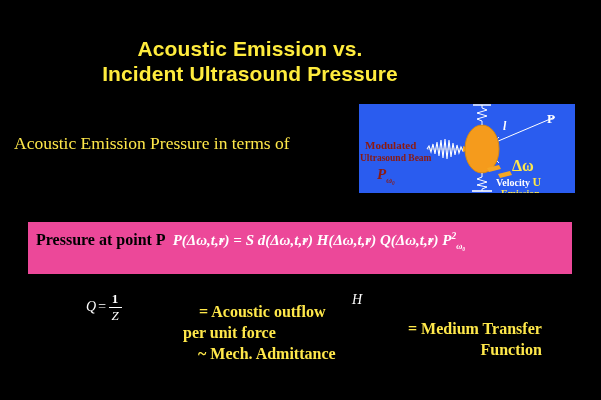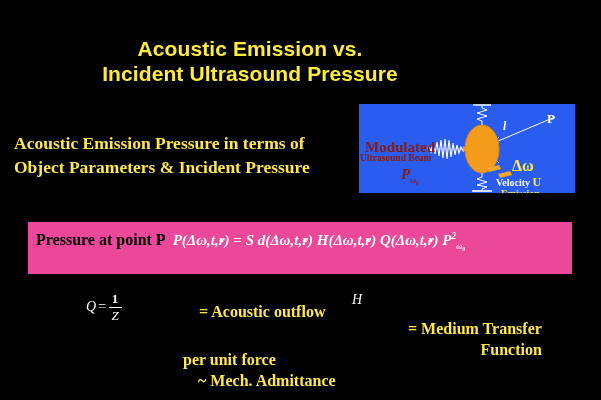--- a/index.html
+++ b/index.html
@@ -32,21 +32,21 @@
   }
   #title .tline { display: block; }
 
   
   #subtitle {
     position: absolute;
     left: 14px;
     top: 131px;
     width: 340px;
     font-family: "Liberation Serif", serif;
-    font-weight: bold;
+    font-weight: normal;
     font-size: 17.5px;
     line-height: 24px;
     color: #ffe84a;
   }
   #subtitle .sline { display: block; white-space: nowrap; }
 
   
   #diagram {
     position: absolute;
     left: 359px;
@@ -59,34 +59,33 @@
   #diagram svg { display: block; }
   .dg-label {
     position: absolute;
     font-family: "Liberation Serif", serif;
     font-weight: bold;
     white-space: nowrap;
     line-height: 1;
   }
   #lbl-modulated {
     left: 6px; top: 36px;
-    font-size: 15px;
+    font-size: 11px;
     color: #8c1a10;
   }
   #lbl-beam {
     left: 1px; top: 50px;
     font-size: 9.5px;
     color: #8c1a10;
   }
   #lbl-pw {
     left: 18px; top: 63px;
     font-size: 15px;
     font-style: italic;
     color: #8c1a10;
-    margin-left: 24px;
   }
   #lbl-pw sub { font-size: 8px; }
   #lbl-l {
     left: 144px; top: 16px;
     font-size: 12px;
     font-style: italic;
     color: #ffffff;
   }
   #lbl-P {
     left: 188px; top: 8px;
@@ -203,21 +202,21 @@
     position: absolute;
     left: 167px;
     top: 301px;
     font-family: "Liberation Serif", serif;
     font-weight: bold;
     font-size: 16px;
     line-height: 21px;
     color: #ffe84a;
   }
   #q-desc .l1 { display: block; margin-left: 32px; }
-  #q-desc .l2 { display: block; padding-left: 16px; margin-top: 27px; }
+  #q-desc .l2 { display: block; padding-left: 16px; }
   #q-desc .l3 { display: block; margin-left: 31px; }
 
   #h-desc {
     position: absolute;
     left: 408px;
     top: 318px;
     font-family: "Liberation Serif", serif;
     font-weight: bold;
     font-size: 16px;
     line-height: 21px;
@@ -231,21 +230,20 @@
 
 <div id="slide">
 
   <div id="title">
     <span class="tline">Acoustic Emission vs.</span>
     <span class="tline">Incident Ultrasound Pressure</span>
   </div>
 
   <div id="subtitle">
     <span class="sline">Acoustic Emission Pressure in terms of</span>
-    <span class="sline">Object Parameters &amp; Incident Pressure</span>
   </div>
 
   <div id="diagram">
 
     <svg width="216" height="89" viewBox="0 0 216 89">
 
       <line x1="118" y1="46" x2="196" y2="13" stroke="#ffffff" stroke-width="1"></line>
 
       <g fill="none" stroke="#ffffff" stroke-width="1">
         <path d="M 122 26 A 24 24 0 0 0 122 66"></path>

